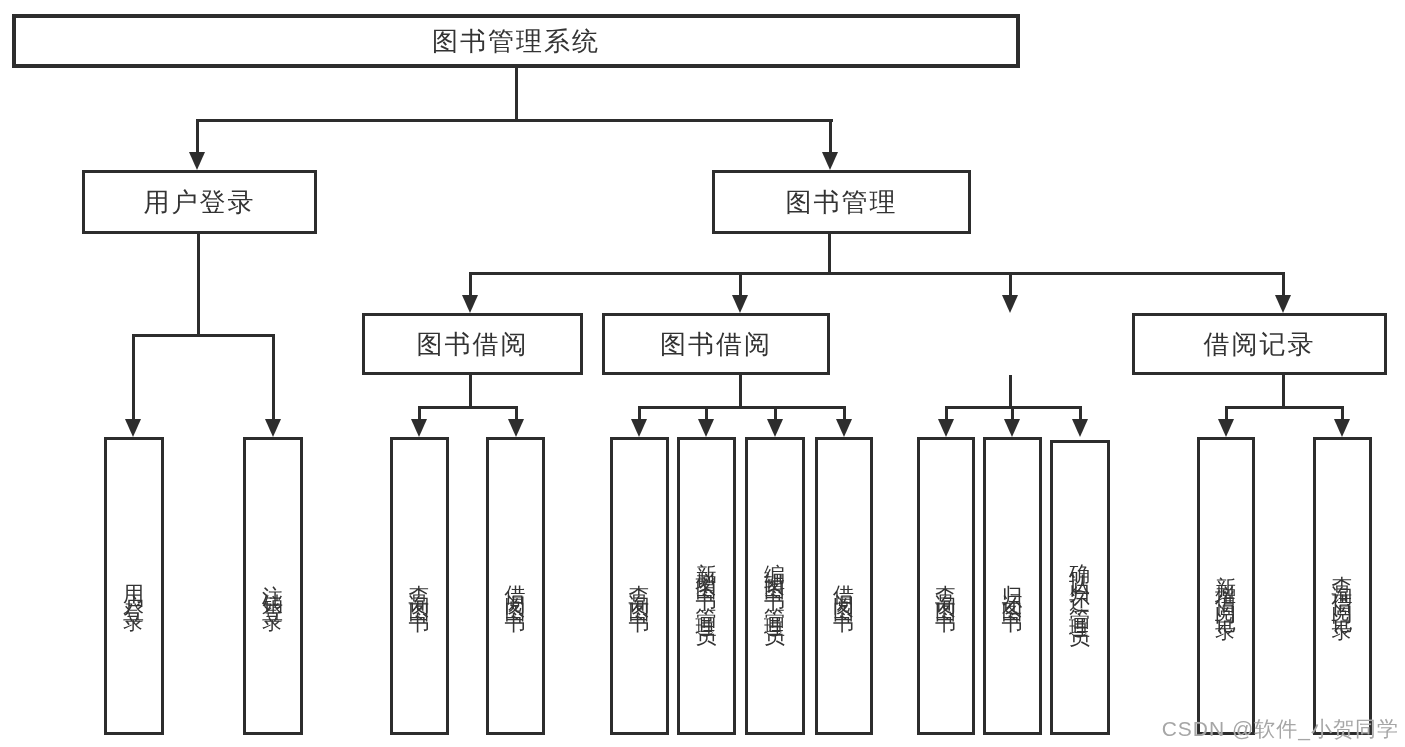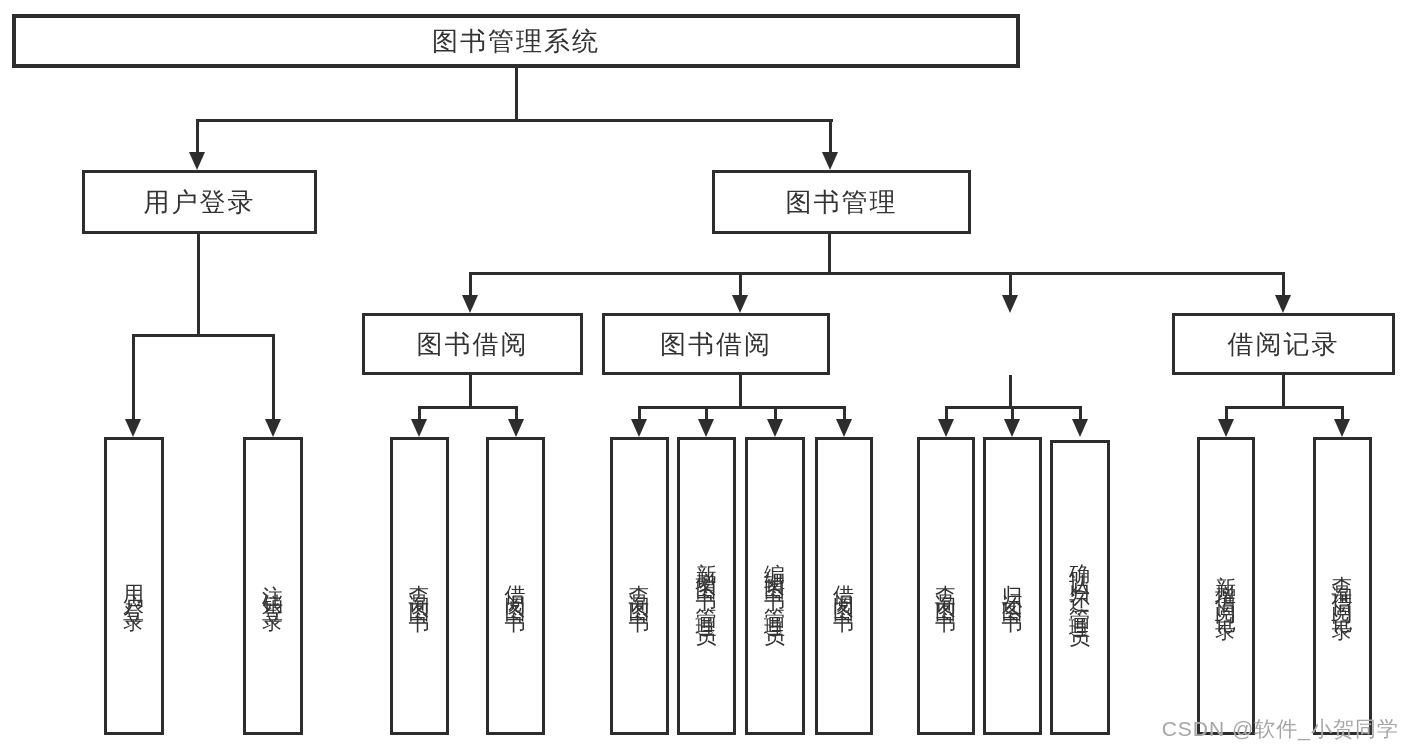--- a/index.html
+++ b/index.html
@@ -133,21 +133,21 @@
   <div class="node" style="left:712px;top:170px;width:259px;height:64px">
     <span>图书管理</span>
   </div>
 
   <div class="node" style="left:362px;top:313px;width:221px;height:62px">
     <span>图书借阅</span>
   </div>
   <div class="node" style="left:602px;top:313px;width:228px;height:62px">
     <span>图书借阅</span>
   </div>
-  <div class="node" style="left:1172px;top:313px;width:223px;height:62px">
+  <div class="node" style="left:1132px;top:313px;width:255px;height:62px">
     <span>借阅记录</span>
   </div>
 
   <div class="vnode" style="left:104px;top:437px;width:60px;height:298px">
     <span class="vtext">用户登录</span>
   </div>
   <div class="vnode" style="left:243px;top:437px;width:60px;height:298px">
     <span class="vtext">注销登录</span>
   </div>
 

